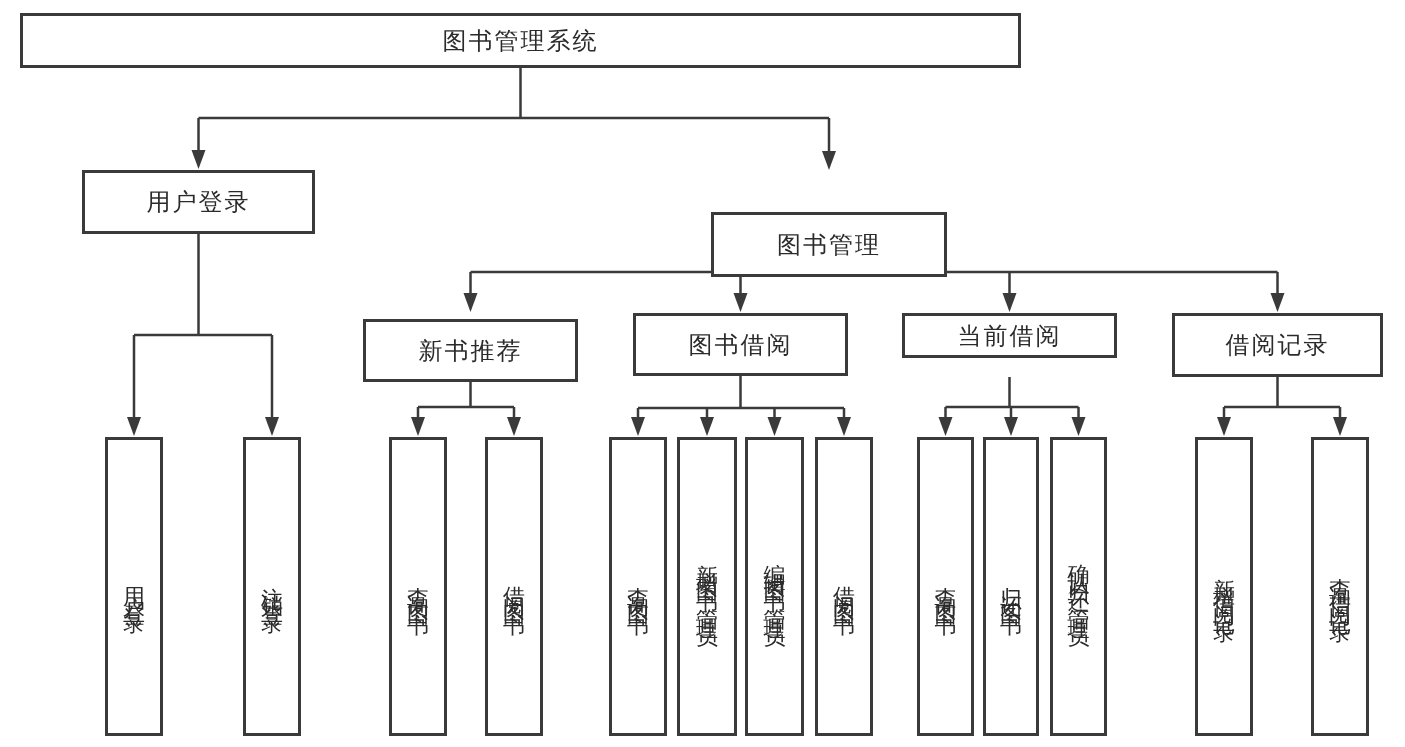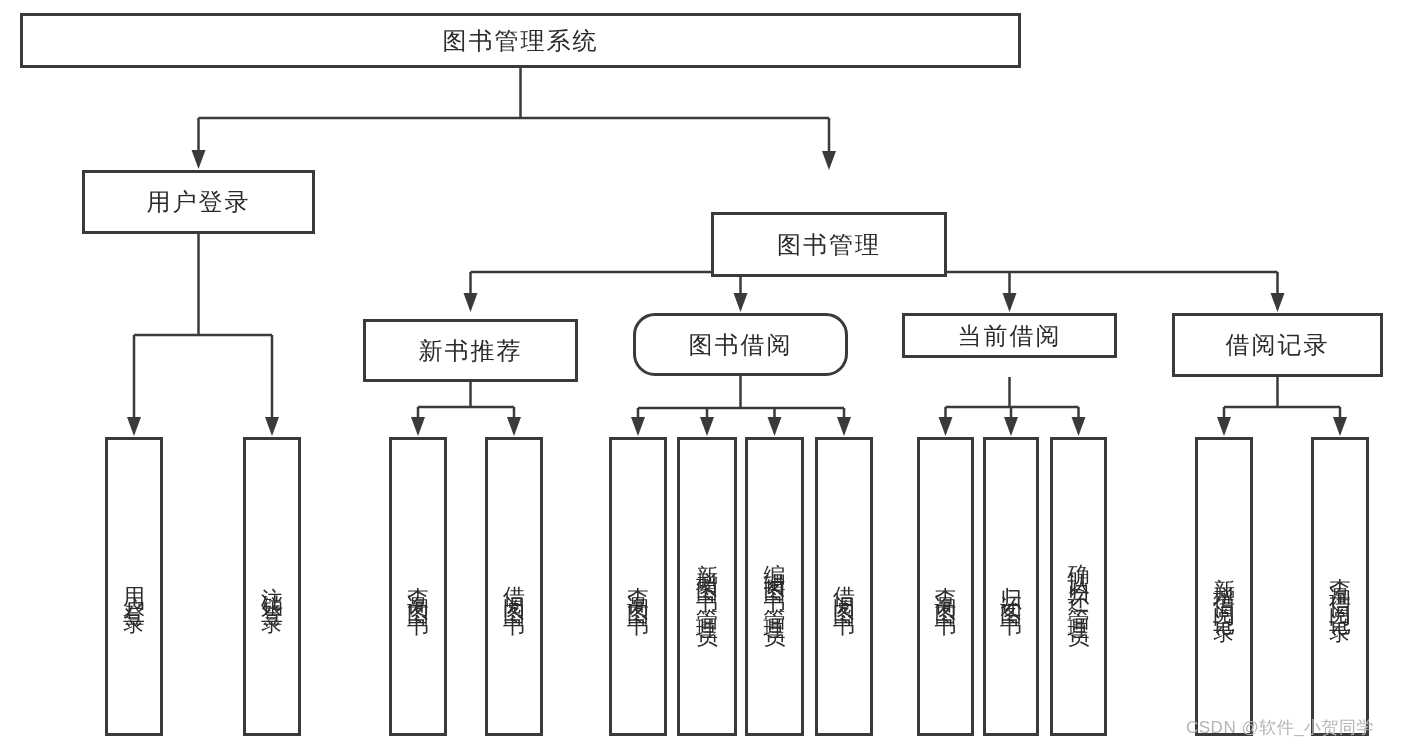--- a/index.html
+++ b/index.html
@@ -83,21 +83,21 @@
         <span class="vtext">注销登录</span>
       </div>
       <div class="node h" style="left: 711px; top: 171px; width: 236px; height: 65px; margin-top: 41px;">图书管理</div>
       <div class="node h" style="left: 363px; top: 313px; width: 215px; height: 63px; margin-top: 6px;">新书推荐</div>
       <div class="node v" style="left: 389px; top: 437px; width: 58px; height: 299px;">
         <span class="vtext">查询图书</span>
       </div>
       <div class="node v" style="left: 485px; top: 437px; width: 58px; height: 299px;">
         <span class="vtext">借阅图书</span>
       </div>
-      <div class="node h" style="left: 633px; top: 313px; width: 215px; height: 63px; border-radius: 22px;">图书借阅</div>
+      <div class="node h" style="left: 633px; top: 313px; width: 215px; height: 63px;">图书借阅</div>
       <div class="node v" style="left: 609px; top: 437px; width: 58px; height: 299px;">
         <span class="vtext">查询图书</span>
       </div>
       <div class="node v" style="left: 677px; top: 437px; width: 60px; height: 299px;">
         <span class="vtext">新增图书（管理员）</span>
       </div>
       <div class="node v" style="left: 745px; top: 437px; width: 59px; height: 299px;">
         <span class="vtext">编辑图书（管理员）</span>
       </div>
       <div class="node v" style="left: 815px; top: 437px; width: 58px; height: 299px;">
@@ -114,14 +114,13 @@
         <span class="vtext">确认归还（管理员）</span>
       </div>
       <div class="node h" style="left: 1172px; top: 313px; width: 211px; height: 64px;">借阅记录</div>
       <div class="node v" style="left: 1195px; top: 437px; width: 58px; height: 299px;">
         <span class="vtext">新增借阅记录</span>
       </div>
       <div class="node v" style="left: 1311px; top: 437px; width: 58px; height: 299px;">
         <span class="vtext">查询借阅记录</span>
       </div>
     </div>
-  <div class="watermark">CSDN @软件_小贺同学</div>
 </div>
 
 </body></html>

